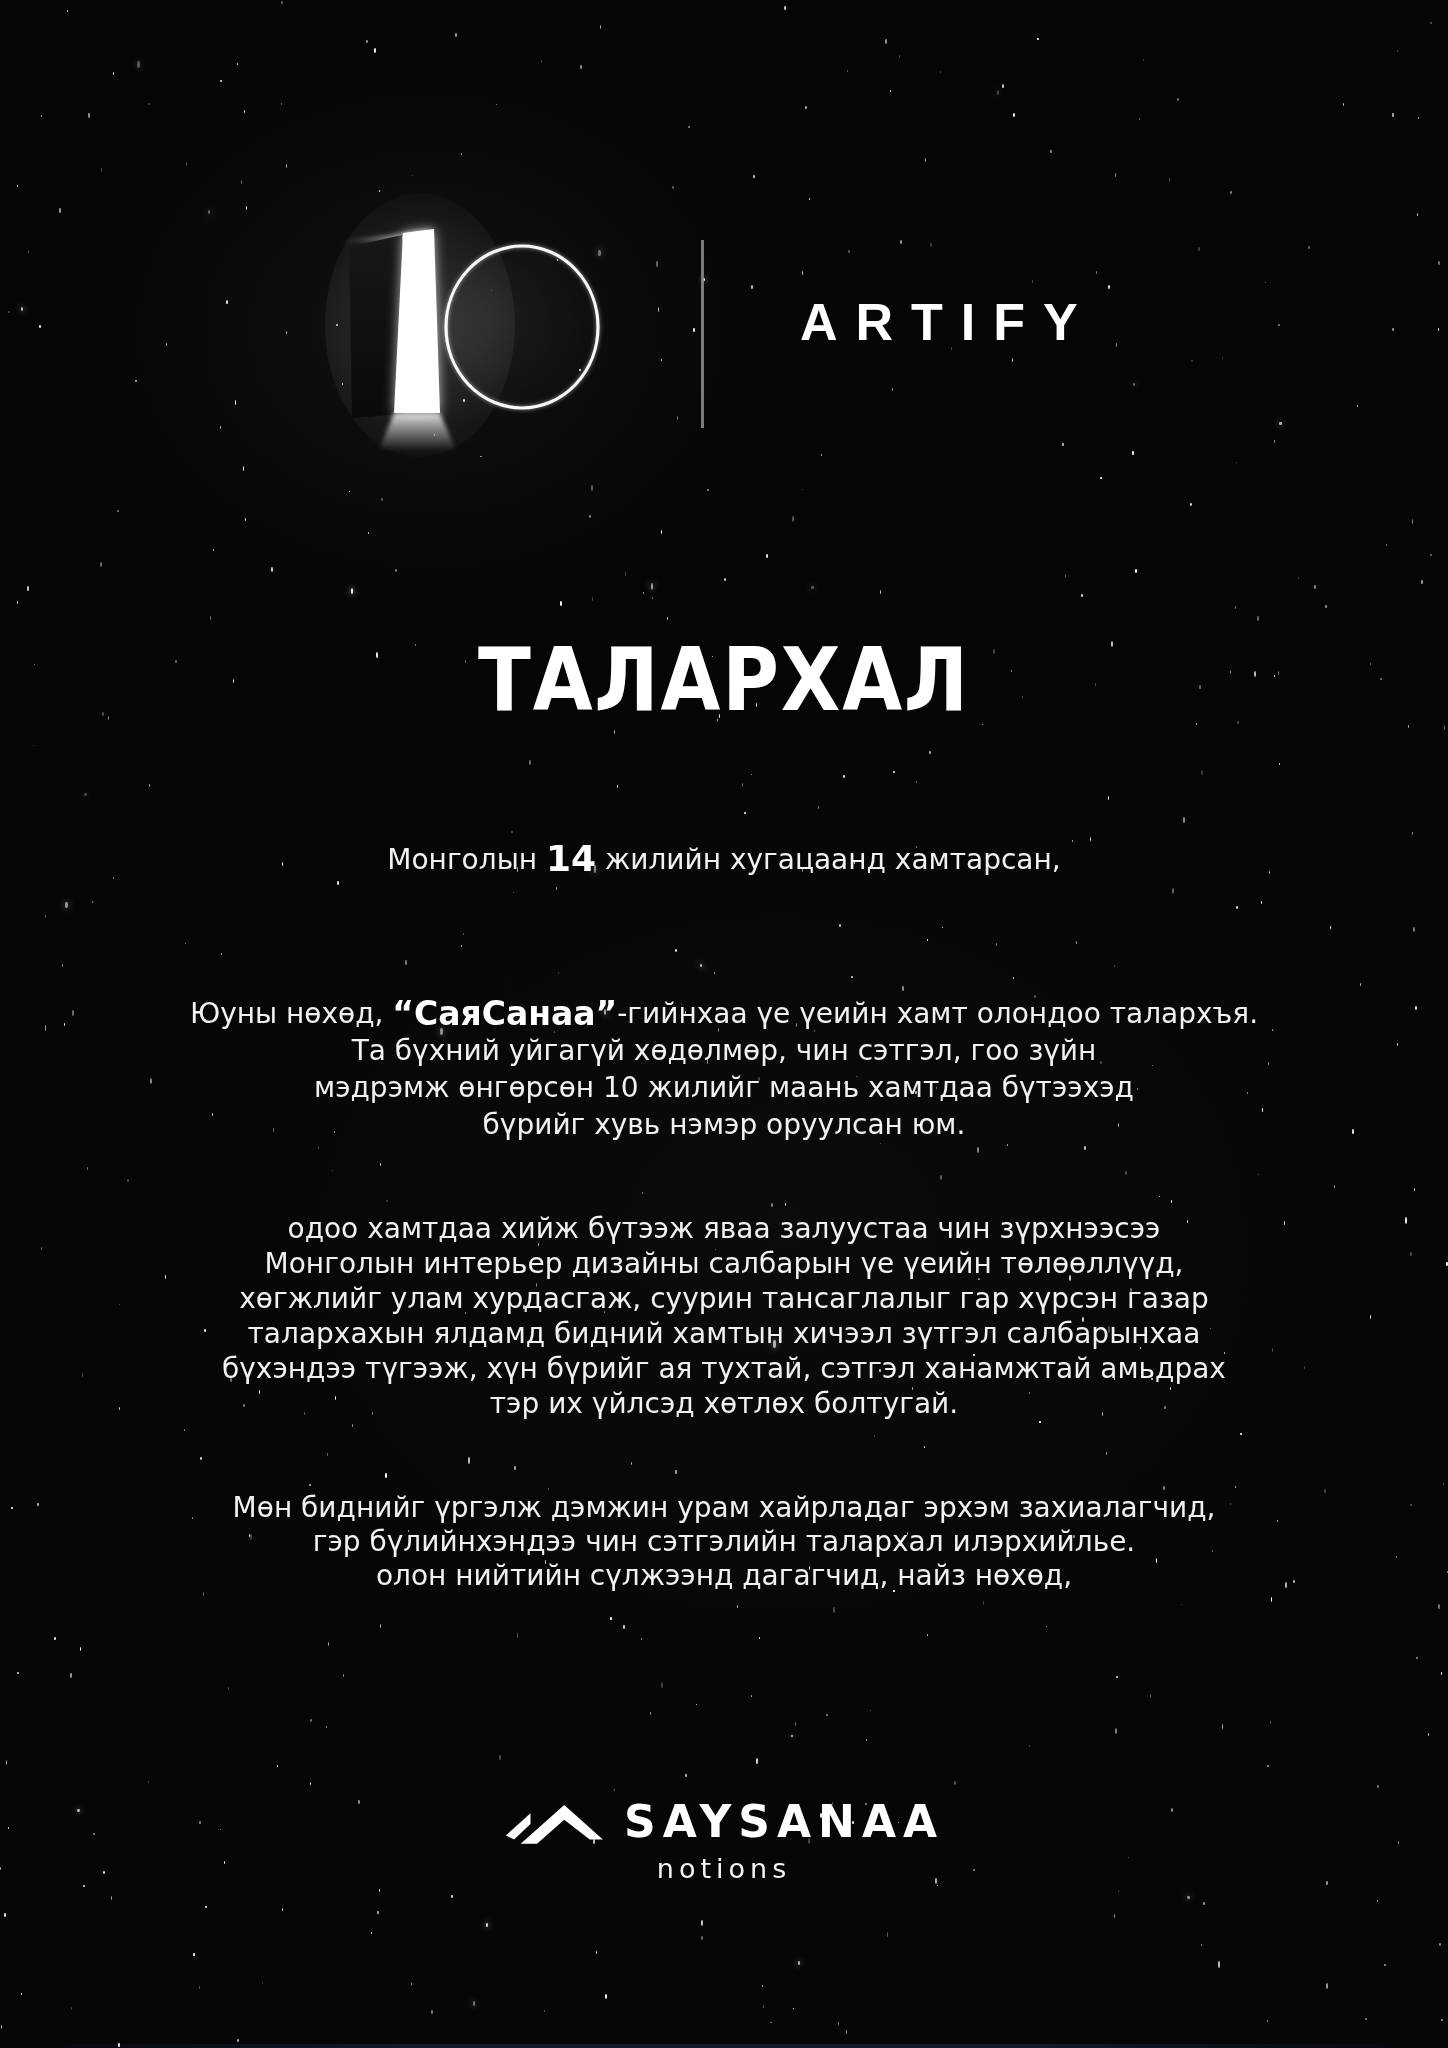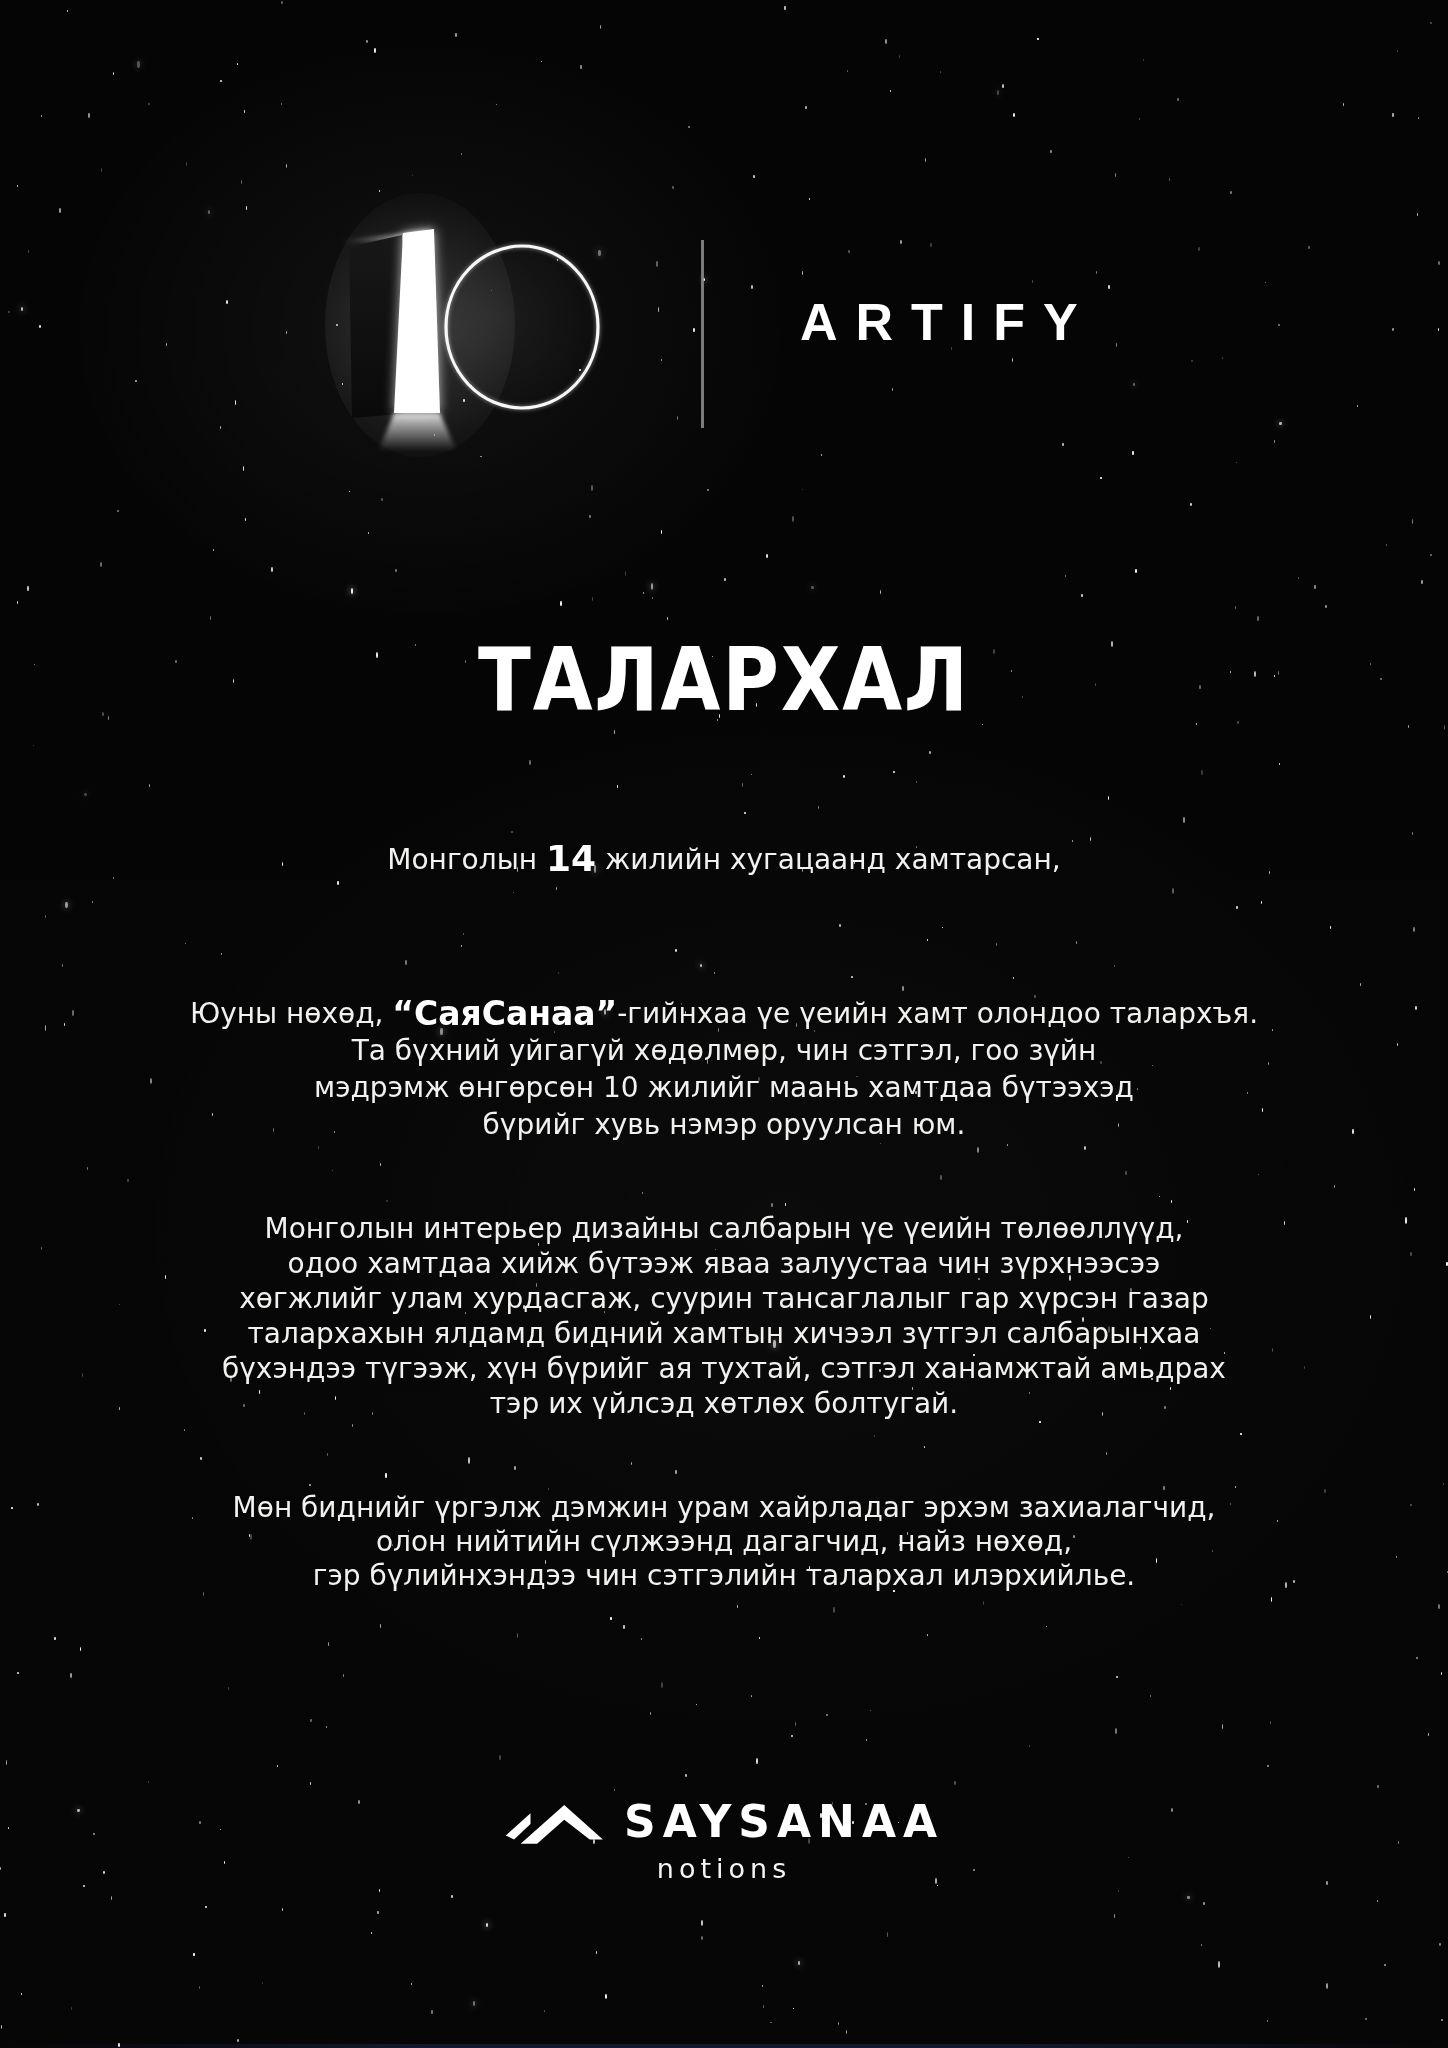--- a/index.html
+++ b/index.html
@@ -683,32 +683,32 @@
     </div>
 
     <div class="para para-saysanaa">
       <span class="ln"><span>Юуны нөхөд, </span><span class="brand-inline">“СаяСанаа”</span><span>-гийнхаа үе үеийн хамт олондоо талархъя.</span></span>
       <span class="ln">Та бүхний уйгагүй хөдөлмөр, чин сэтгэл, гоо зүйн</span>
       <span class="ln">мэдрэмж өнгөрсөн 10 жилийг маань хамтдаа бүтээхэд</span>
       <span class="ln">бүрийг хувь нэмэр оруулсан юм.</span>
     </div>
 
     <div class="para para-industry">
+      <span class="ln">одоо хамтдаа хийж бүтээж яваа залуустаа чин зүрхнээсээ</span>
       <span class="ln">Монголын интерьер дизайны салбарын үе үеийн төлөөллүүд,</span>
-      <span class="ln">одоо хамтдаа хийж бүтээж яваа залуустаа чин зүрхнээсээ</span>
       <span class="ln">хөгжлийг улам хурдасгаж, суурин тансаглалыг гар хүрсэн газар</span>
       <span class="ln">талархахын ялдамд бидний хамтын хичээл зүтгэл салбарынхаа</span>
       <span class="ln">бүхэндээ түгээж, хүн бүрийг ая тухтай, сэтгэл ханамжтай амьдрах</span>
       <span class="ln">тэр их үйлсэд хөтлөх болтугай.</span>
     </div>
 
     <div class="para para-supporters">
       <span class="ln">Мөн биднийг үргэлж дэмжин урам хайрладаг эрхэм захиалагчид,</span>
+      <span class="ln">гэр бүлийнхэндээ чин сэтгэлийн талархал илэрхийлье.</span>
       <span class="ln">олон нийтийн сүлжээнд дагагчид, найз нөхөд,</span>
-      <span class="ln">гэр бүлийнхэндээ чин сэтгэлийн талархал илэрхийлье.</span>
     </div>
 
     <div class="footer-logo">
       <div class="footer-row">
         <svg viewBox="0 0 126 62" width="104" height="51" role="img">
           <polygon points="2,48 32,21 32,34 12,53" fill="#ffffff"></polygon>
           <polygon points="20,58 73,11 120,53 104,53 73,29 40,58" fill="#ffffff"></polygon>
         </svg>
         <div class="footer-brand">SAYSANAA</div>
       </div>

